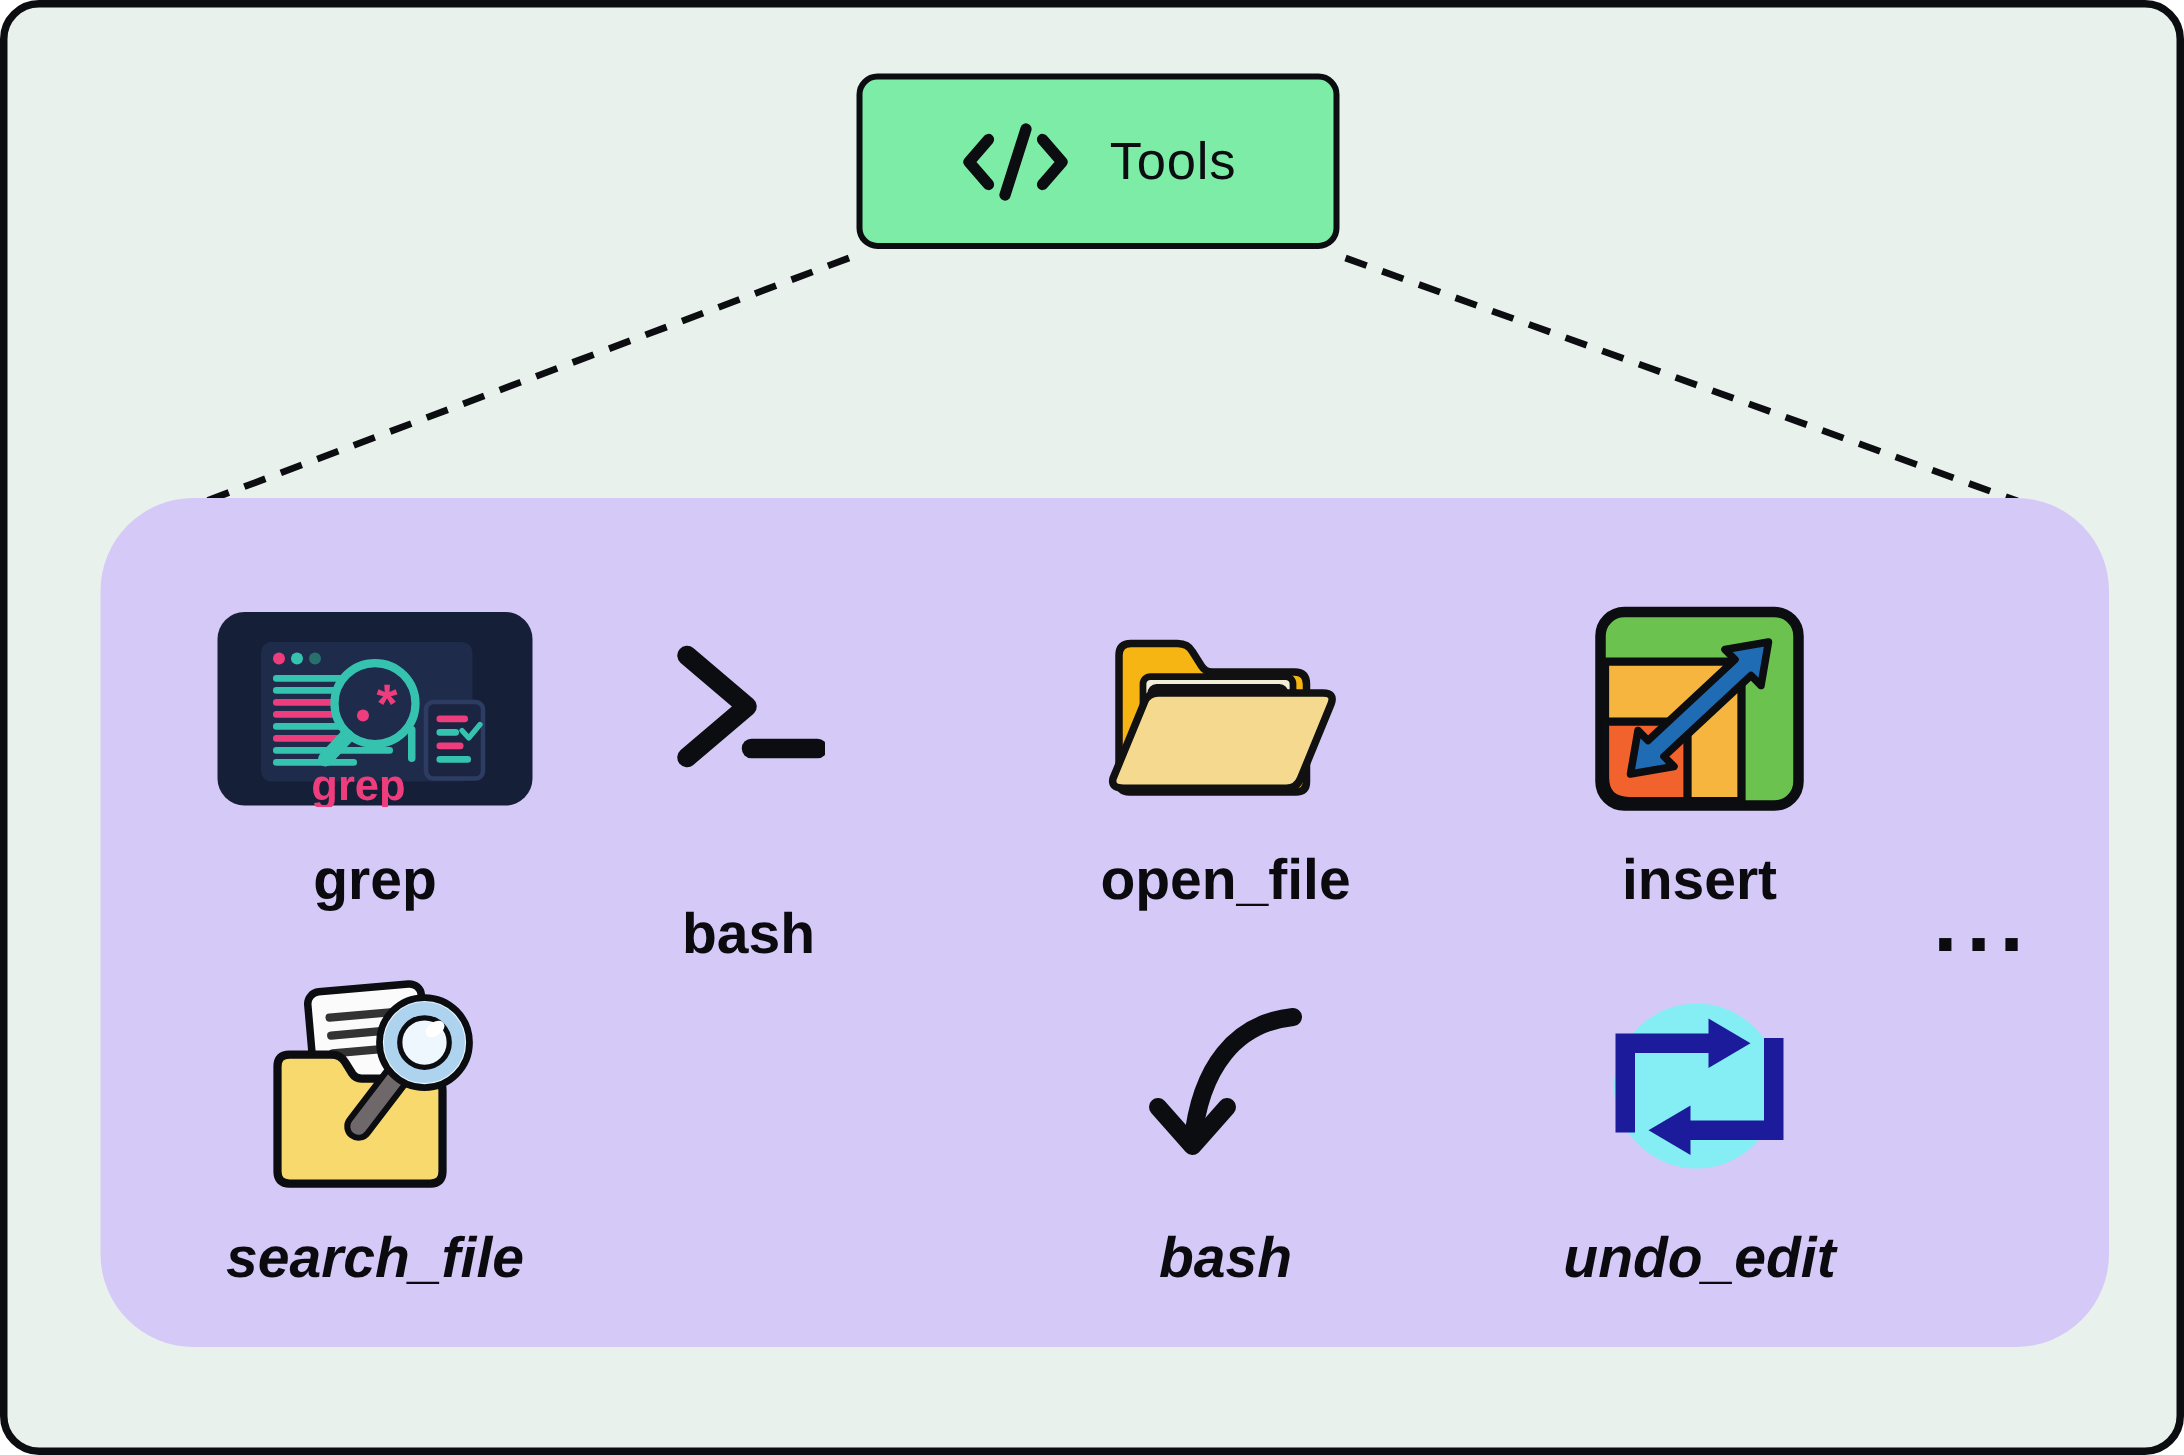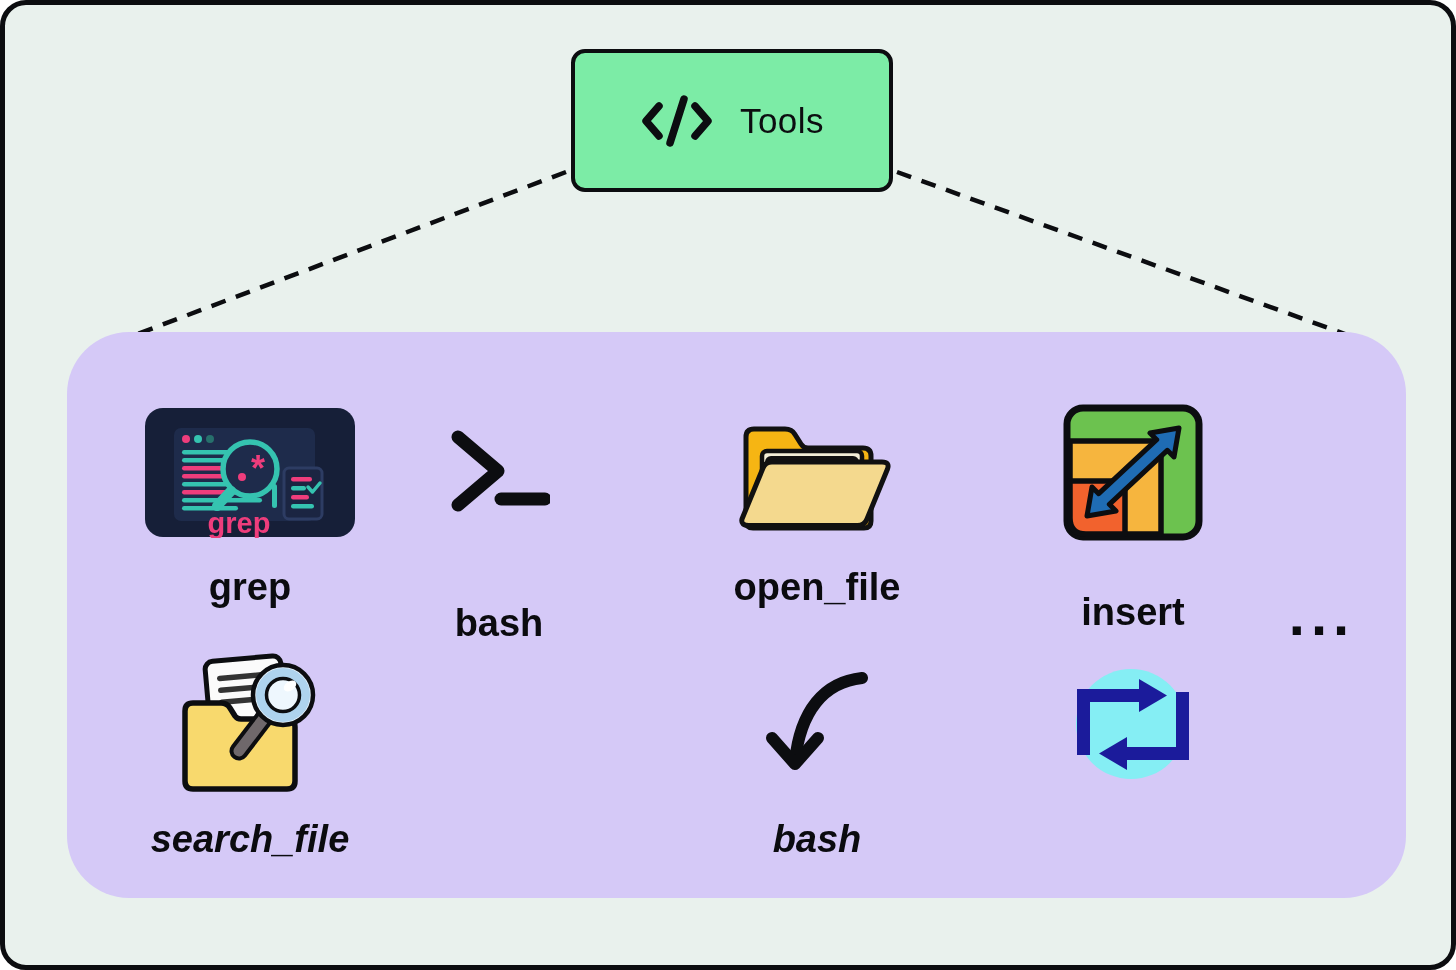--- a/index.html
+++ b/index.html
@@ -12,21 +12,21 @@
     background: #e9f1ed;
     border: 5px solid #0c0d10;
     border-radius: 26px;
     overflow: hidden;
   }
 
   
   .tools-box {
     position: absolute;
     left: 566px; top: 44px;
-    width: 322px; height: 143px;
+    width: 322px; height: 117px;
     background: #7ceca6;
     border: 4px solid #0c0d10;
     border-radius: 14px;
     display: flex;
     align-items: center;
     justify-content: center;
     gap: 26px;
   }
   .tools-box .label {
     font-size: 35px;
@@ -72,21 +72,21 @@
     font-weight: 600;
     color: #0b0b0f;
     white-space: nowrap;
   }
 
   .row1 { top: 70px; }
   .row2 { top: 322px; font-style: italic; }
   .col1 { left: 43px; }
   .col2 { left: 292px; gap: 36px; }
   .col3 { left: 610px; text-align: right; }
-  .col4 { left: 926px; gap: 25px; }
+  .col4 { left: 926px; }
 
   .more {
     position: absolute;
     left: 1185px; top: 248px;
     width: 140px;
     text-align: center;
     font-size: 58px;
     font-weight: 800;
     letter-spacing: 6px;
     color: #0b0b0f;
@@ -220,18 +220,19 @@
     <div class="tool-cell row2 col4">
       <div class="icon-box">
         <svg width="126" height="117" viewBox="0 0 126 117">
           <circle cx="61" cy="58" r="55" fill="#85eef4"></circle>
           <path d="M13.5 89 V29.5 H70" stroke="#1b1b9b" stroke-width="13" fill="none"></path>
           <polygon points="69,13 97,29.5 69,46" fill="#1b1b9b"></polygon>
           <path d="M112.5 26 V87.5 H56" stroke="#1b1b9b" stroke-width="13" fill="none"></path>
           <polygon points="57,71 29,87.5 57,104" fill="#1b1b9b"></polygon>
         </svg>
       </div>
+      <div class="tool-label">undo_edit</div>
     </div>
 
     <div class="more">...</div>
 
   </div>
 </div>
 
 </body></html>

